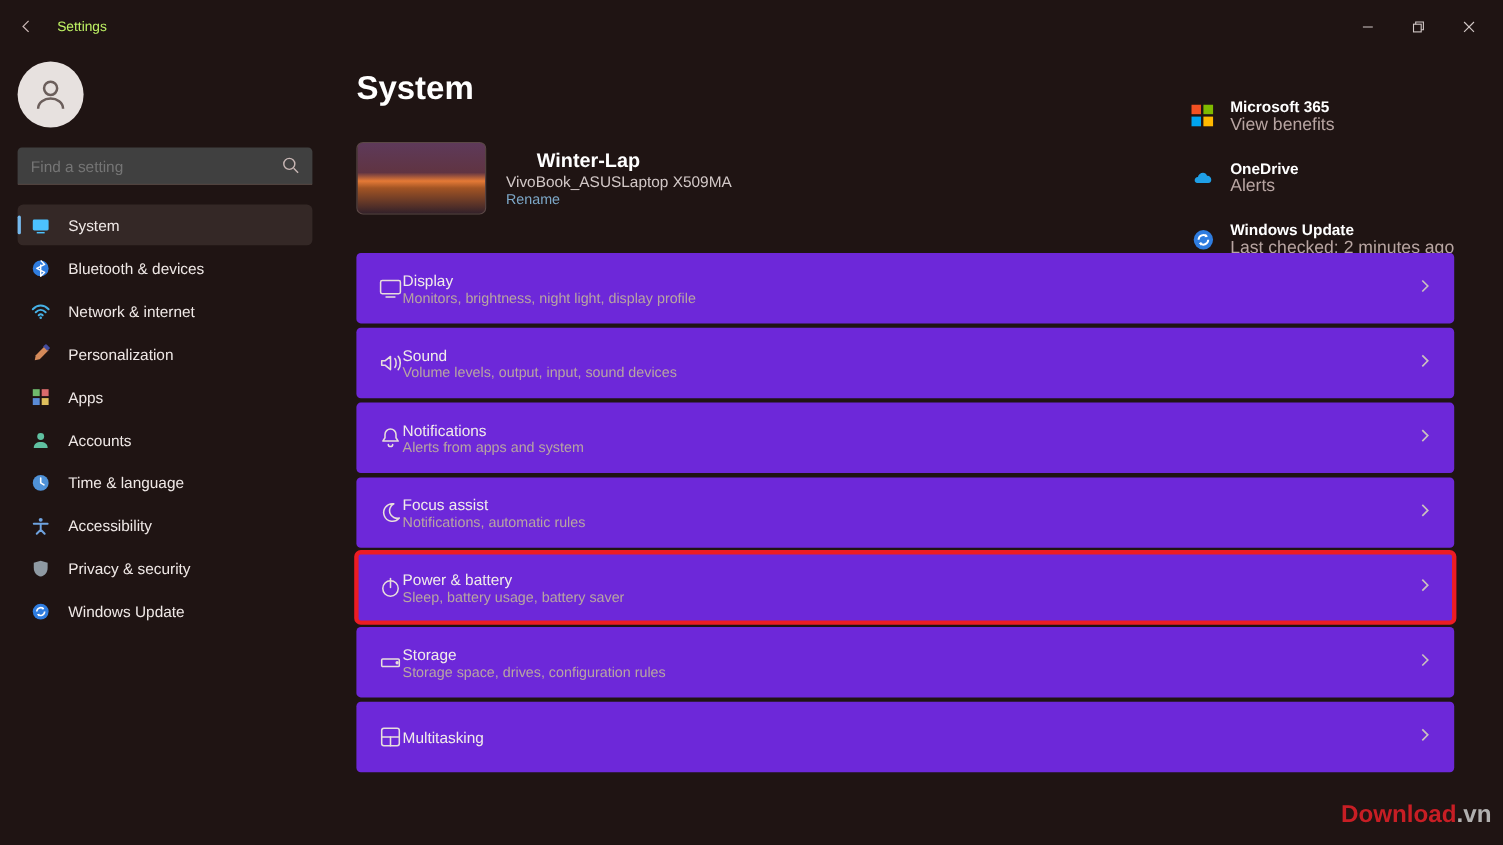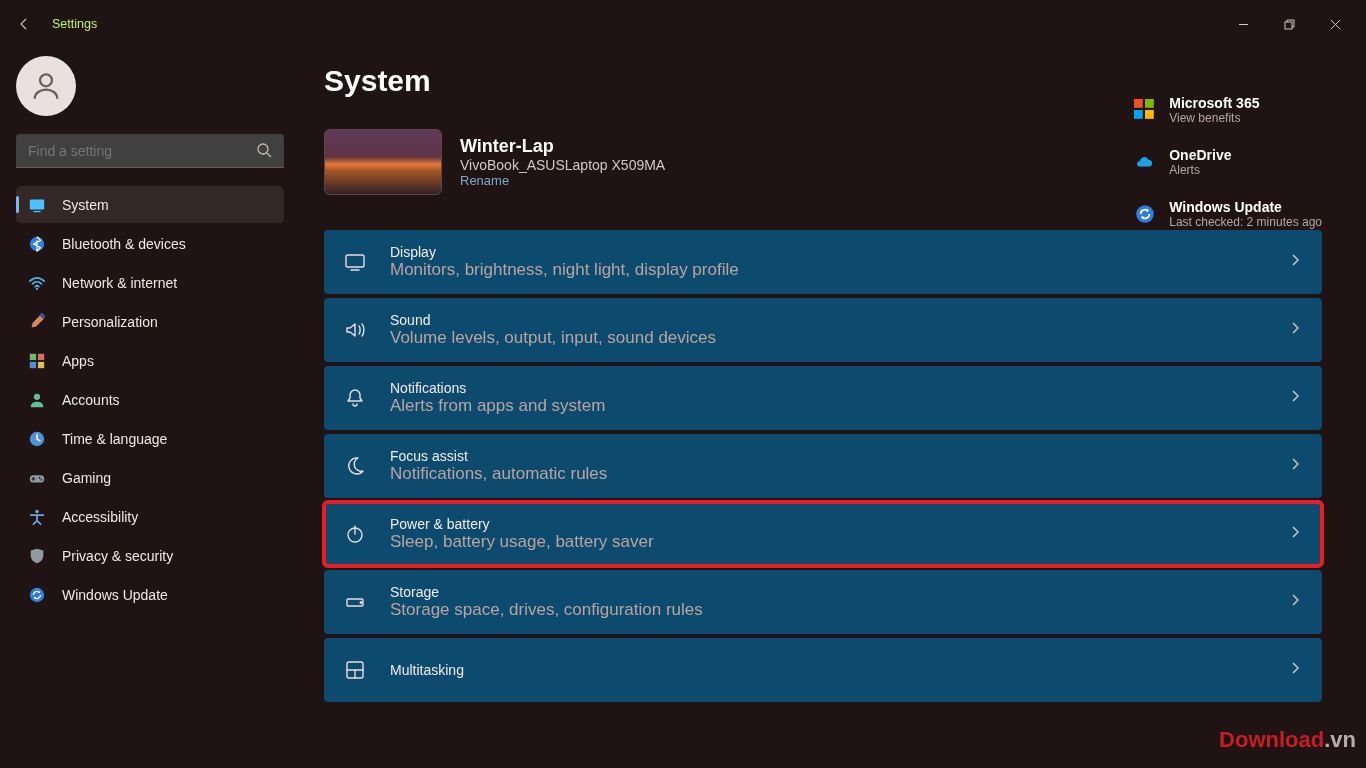--- a/index.html
+++ b/index.html
@@ -40,40 +40,40 @@
     background:#76b9ed; border-radius:2px;
   }
   .nav-icon { width:18px; height:18px; display:flex; align-items:center; justify-content:center; flex:none; }
 
   
   .main { flex:1; padding:16px 44px 0 24px; overflow-y:auto; }
   .page-title { font-size:30px; font-weight:600; margin-bottom:24px; }
 
   .device-row { display:flex; align-items:center; height:80px; margin-bottom:28px; gap:18px; }
   .device-row .thumb { width:118px; height:66px; border-radius:6px; background:linear-gradient(180deg,#5e3a5a 0%,#603442 42%,#e57a36 54%,#a25424 64%,#33212a 100%); border:1px solid #5b4846; }
-  .device-row .dev-meta .dname { font-size:18px; font-weight:600; }
+  .device-row .dev-meta .dname { font-size:18px; font-weight:600;margin-left:28px; }
   .device-row .dev-meta .model { font-size:14px; color:#d2c8c7; }
   .device-row .dev-meta .rename { font-size:13px; color:#7da8c8; margin-top:0; cursor:pointer; }
 
   .cloud { margin-left:auto; display:flex; gap:22px;flex-direction:column; }
   .cloud-item { display:flex; align-items:center; gap:12px; }
   .cloud-item .ci-icon { width:24px; height:24px; display:flex; align-items:center; justify-content:center; flex:none; }
   .cloud-item .ci-text .tt { font-size:14px; font-weight:600; }
-  .cloud-item .ci-text .ss { font-size:12px; color:#b8a5a2; }
+  .cloud-item .ci-text .ss { font-size:16px; color:#b8a5a2; }
 
   .cards { display:flex; flex-direction:column; gap:4px; }
   .card {
-    background:#0c4a6e; border-radius:4px; min-height:64px; display:flex; align-items:center;
-    padding:0 20px; gap:24px;
+    background:#6d28d9; border-radius:4px; min-height:64px; display:flex; align-items:center;
+    padding:0 20px; 
   }
   .card.highlight { outline:4px solid #ec1c24; outline-offset:-2px; position:relative; z-index:1; }
   .card .card-icon { width:22px; height:22px; color:#e8dedc; display:flex; align-items:center; justify-content:center; flex:none; }
   .card .card-text { display:flex; flex-direction:column; }
   .card .card-text .ct { font-size:14px; color:#f1ecea; }
-  .card .card-text .cs { font-size:17px; color:#b8a5a2; }
+  .card .card-text .cs { font-size:13px; color:#b8a5a2; }
   .card .chev { margin-left:auto; color:#cac0be; flex:none; }
 
   .main::-webkit-scrollbar { width:4px; }
   .main::-webkit-scrollbar-thumb { background:#4a3b38; border-radius:4px; }
 
   .watermark { position:fixed; right:10px; bottom:15px; font-size:22px; font-weight:700; font-style:italic; color:#e52029; opacity:0.85; }
   .watermark span { color:#cccccc; font-style:normal; font-weight:600; }
 </style>
 </head>
 <body>
@@ -185,28 +185,20 @@
           <span class="nav-icon">
             <svg width="18" height="18" viewBox="0 0 20 20">
               <use href="#ic-clock"></use>
             </svg>
           </span>
           <span>Time &amp; language</span>
         </div>
         <div class="nav-item">
           <span class="nav-icon">
             <svg width="18" height="18" viewBox="0 0 20 20">
-              <use href="#ic-gamepad"></use>
-            </svg>
-          </span>
-          <span>Gaming</span>
-        </div>
-        <div class="nav-item">
-          <span class="nav-icon">
-            <svg width="18" height="18" viewBox="0 0 20 20">
               <use href="#ic-accessibility"></use>
             </svg>
           </span>
           <span>Accessibility</span>
         </div>
         <div class="nav-item">
           <span class="nav-icon">
             <svg width="18" height="18" viewBox="0 0 20 20">
               <use href="#ic-shield"></use>
             </svg>

